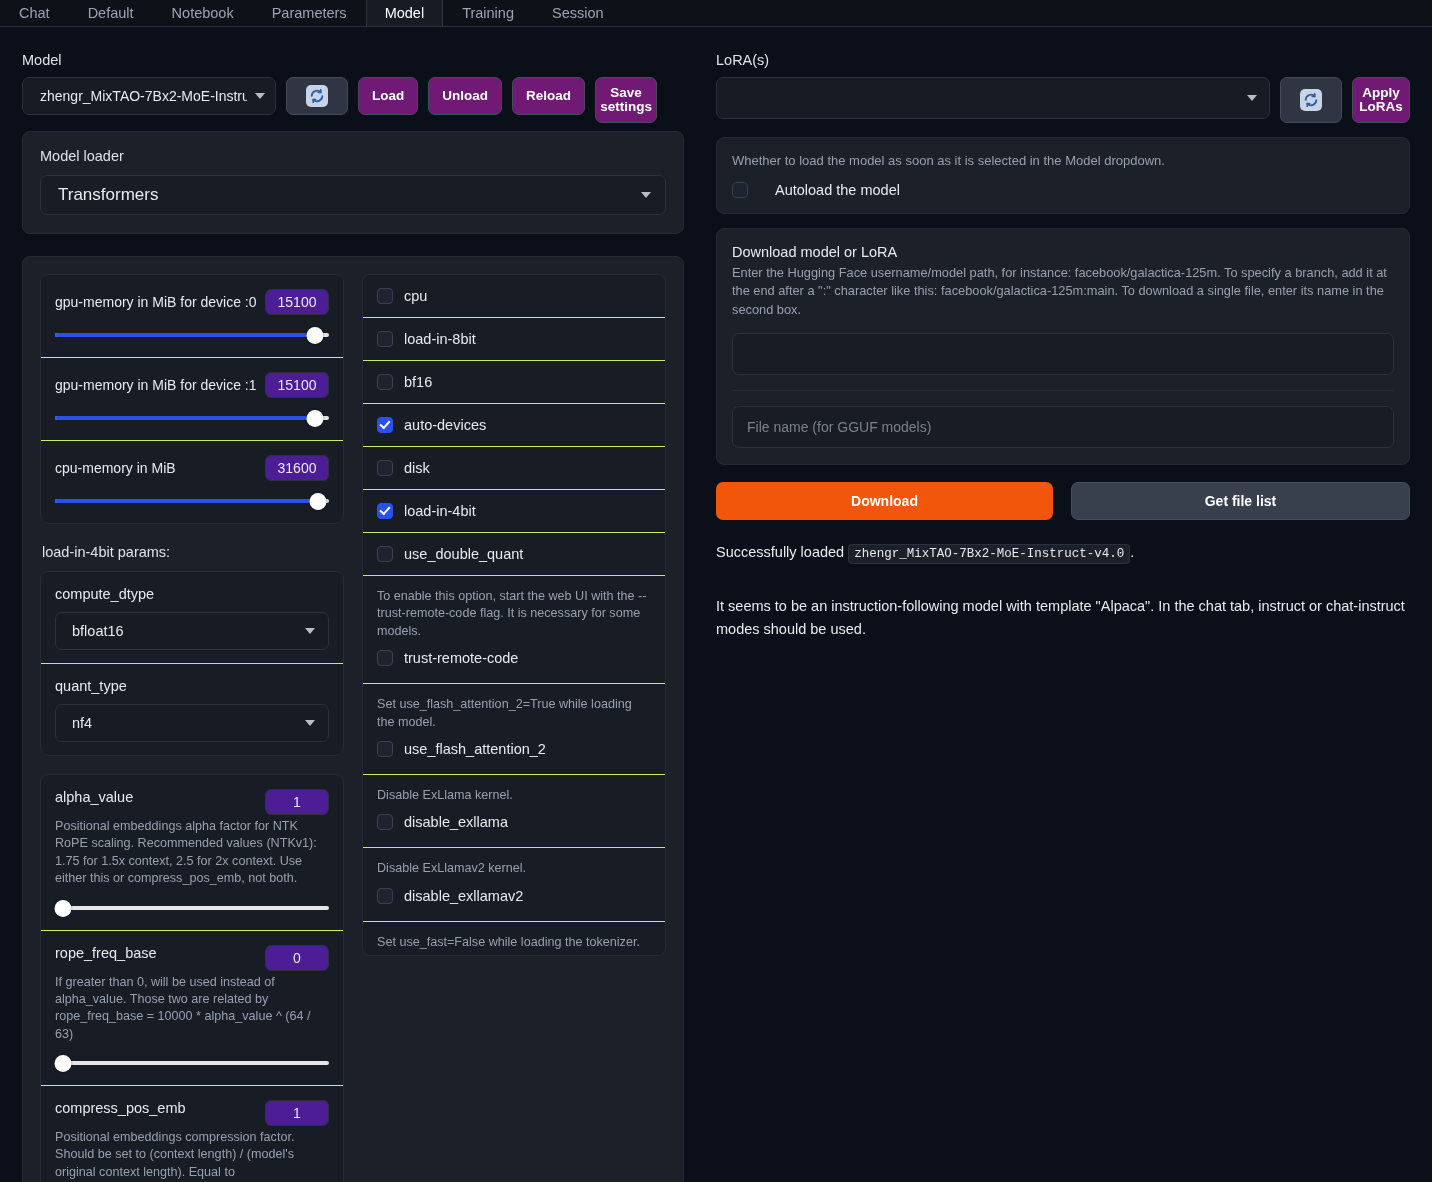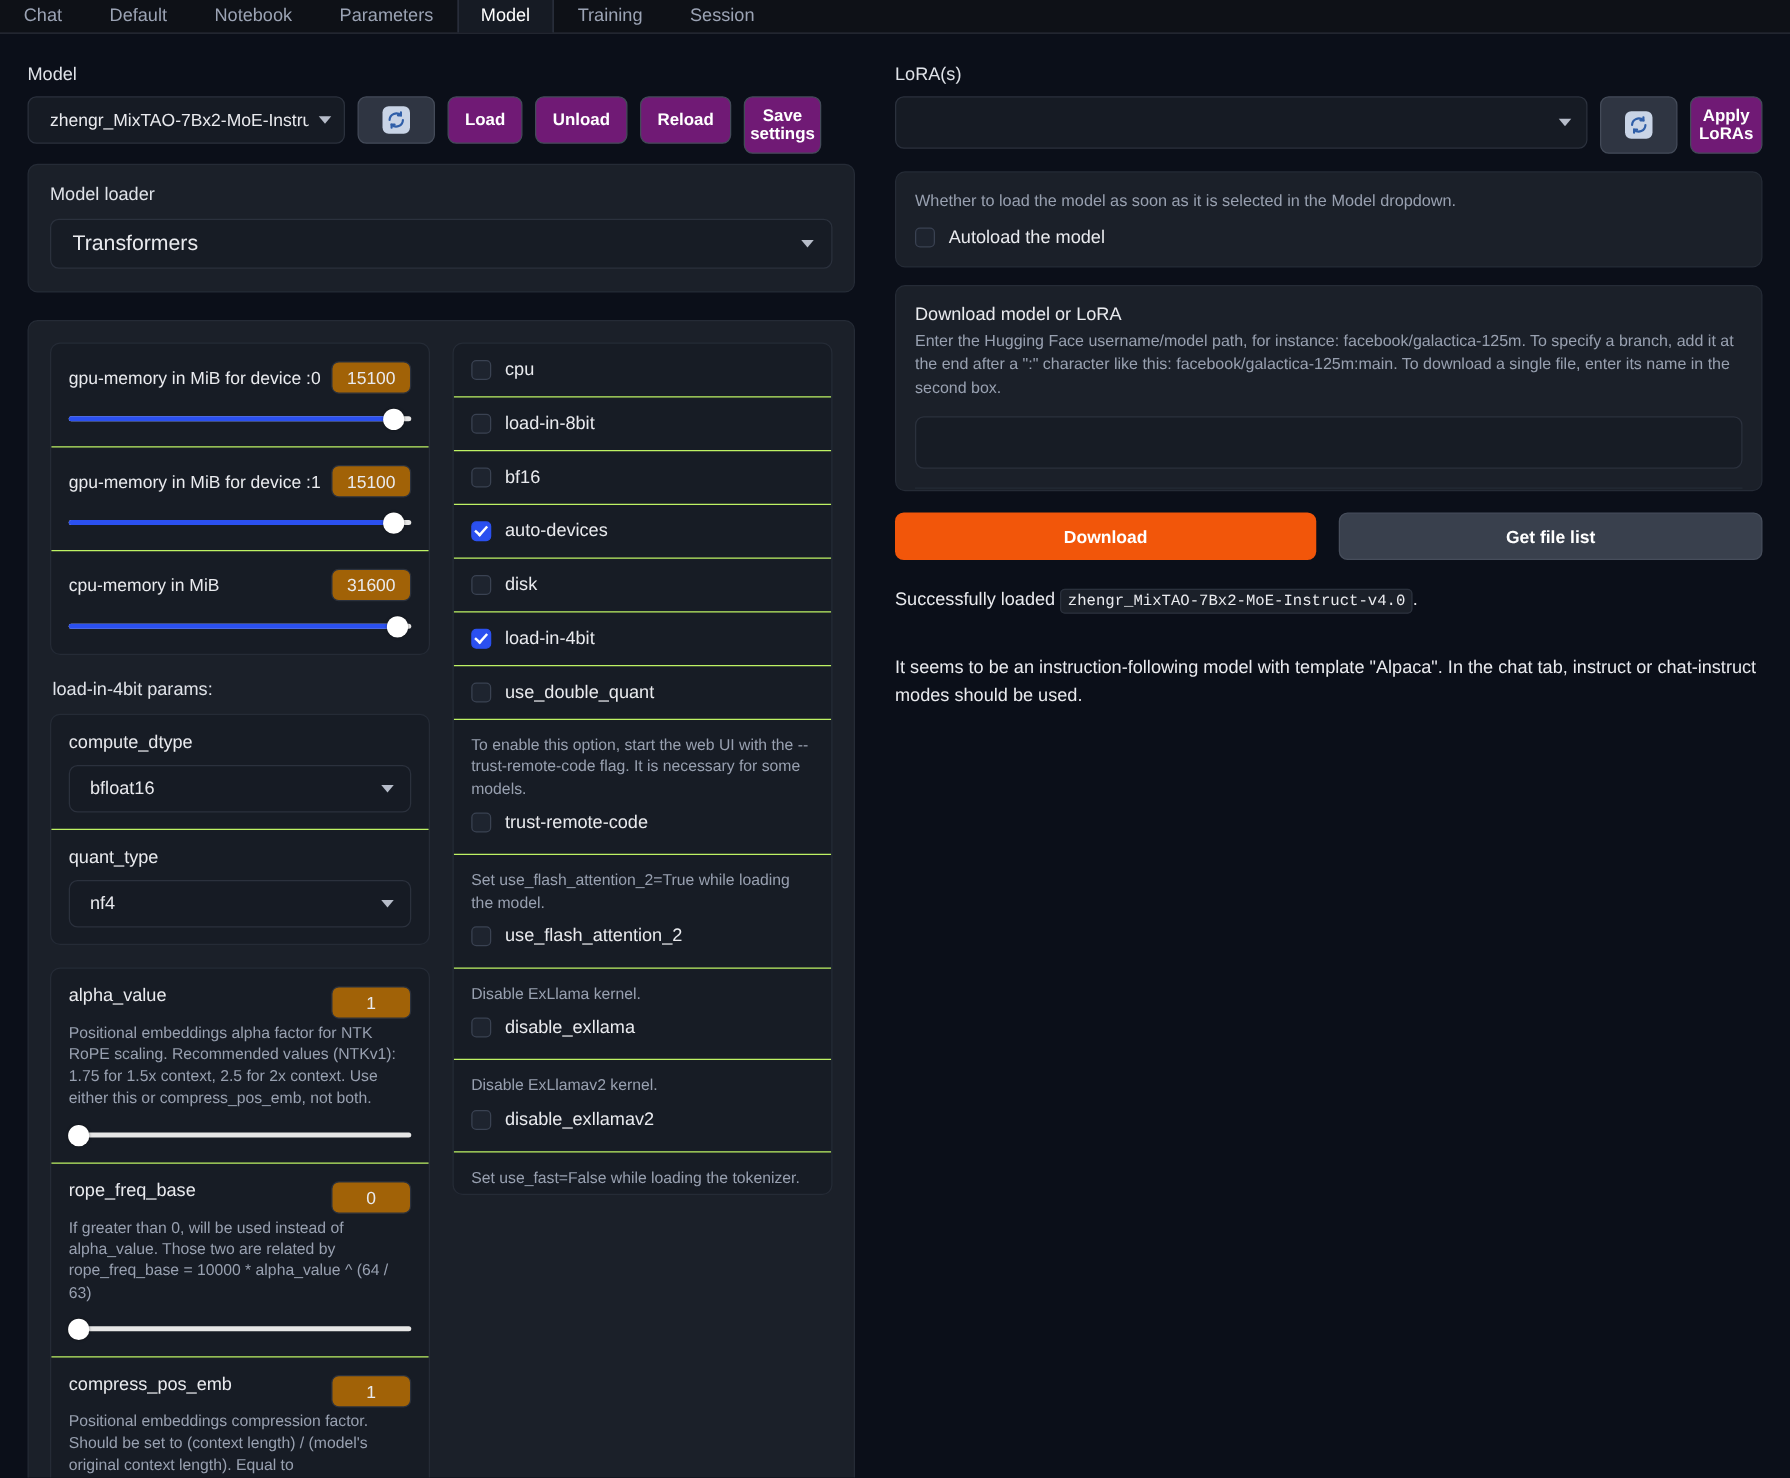--- a/index.html
+++ b/index.html
@@ -149,21 +149,21 @@
     border: 1px solid #252b36;
     border-radius: 8px;
     overflow: hidden;
   }
   .group > .item + .item { border-top: 1px solid #bef264; }
   .item { padding: 14px 14px 13px 14px; }
 
   .mem-head { display: flex; align-items: center; gap: 7px; }
   .mem-head .name { font-size: 14px; color: #e9eaee; white-space: nowrap; }
   .numbox {
-    background: #a16207;
+    background: #4c1d95;
     border: 1px solid #2b313d;
     border-radius: 6px;
     height: 26px;
     min-width: 64px;
     padding: 0 9px;
     display: flex; align-items: center; justify-content: center;
     font-size: 14px; color: #e9eaee;
     margin-left: auto;
   }
 
@@ -233,21 +233,21 @@
     padding: 12px 14px 0 14px;
   }
 
   
   .right-inner { padding: 0 22px 0 10px; }
   .lora-row { display: flex; align-items: flex-start; gap: 10px; }
   #lora-dd { flex: 1; height: 42px; padding-right: 12px; }
 
   .note-panel { margin-top: 14px; padding: 14px 15px 15px 15px; }
   .note-text { font-size: 13px; color: #98a0b0; line-height: 1.4; }
-  .note-chk { display: flex; align-items: flex-start; gap: 11px; margin-top: 12px; }
+  .note-chk { display: flex; align-items: flex-start; gap: 27px; margin-top: 12px; }
 
   .dl-panel { margin-top: 14px; padding: 15px 15px 0 15px; }
   .dl-title { font-size: 14.5px; color: #e9eaee; margin-bottom: 4px; }
   .dl-desc { font-size: 12.8px; color: #98a0b0; line-height: 1.42; }
   .text-input {
     width: 100%;
     height: 42px;
     background: #171c25;
     border: 1px solid #2b313d;
     border-radius: 7px;
@@ -583,20 +583,23 @@
           <span class="cb"></span>
           <span class="chk-label">Autoload the model</span>
         </div>
       </div>
 
       <div class="panel dl-panel">
         <div class="dl-title">Download model or LoRA</div>
         <div class="dl-desc">Enter the Hugging Face username/model path, for instance: facebook/galactica-125m. To specify a branch, add it at the end after a ":" character like this: facebook/galactica-125m:main. To download a single file, enter its name in the second box.</div>
         <input class="text-input" type="text" value="" placeholder="" style="">
         <div class="divider-row"></div>
+        <div class="dl-pad">
+          <input class="text-input" type="text" value="" placeholder="File name (for GGUF models)" style="">
+        </div>
       </div>
 
       <div class="dl-btns">
         <div class="btn-download">
           <span>Download</span>
         </div>
         <div class="btn-filelist">
           <span>Get file list</span>
         </div>
       </div>

